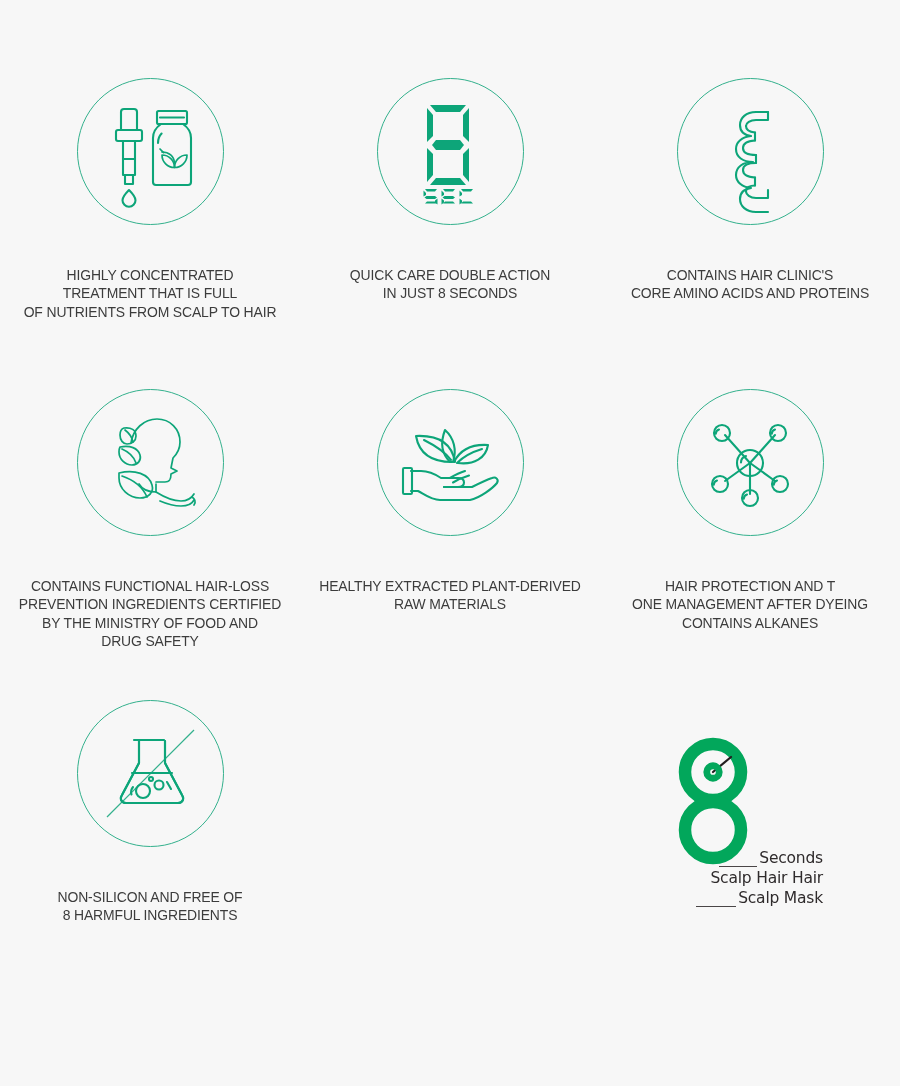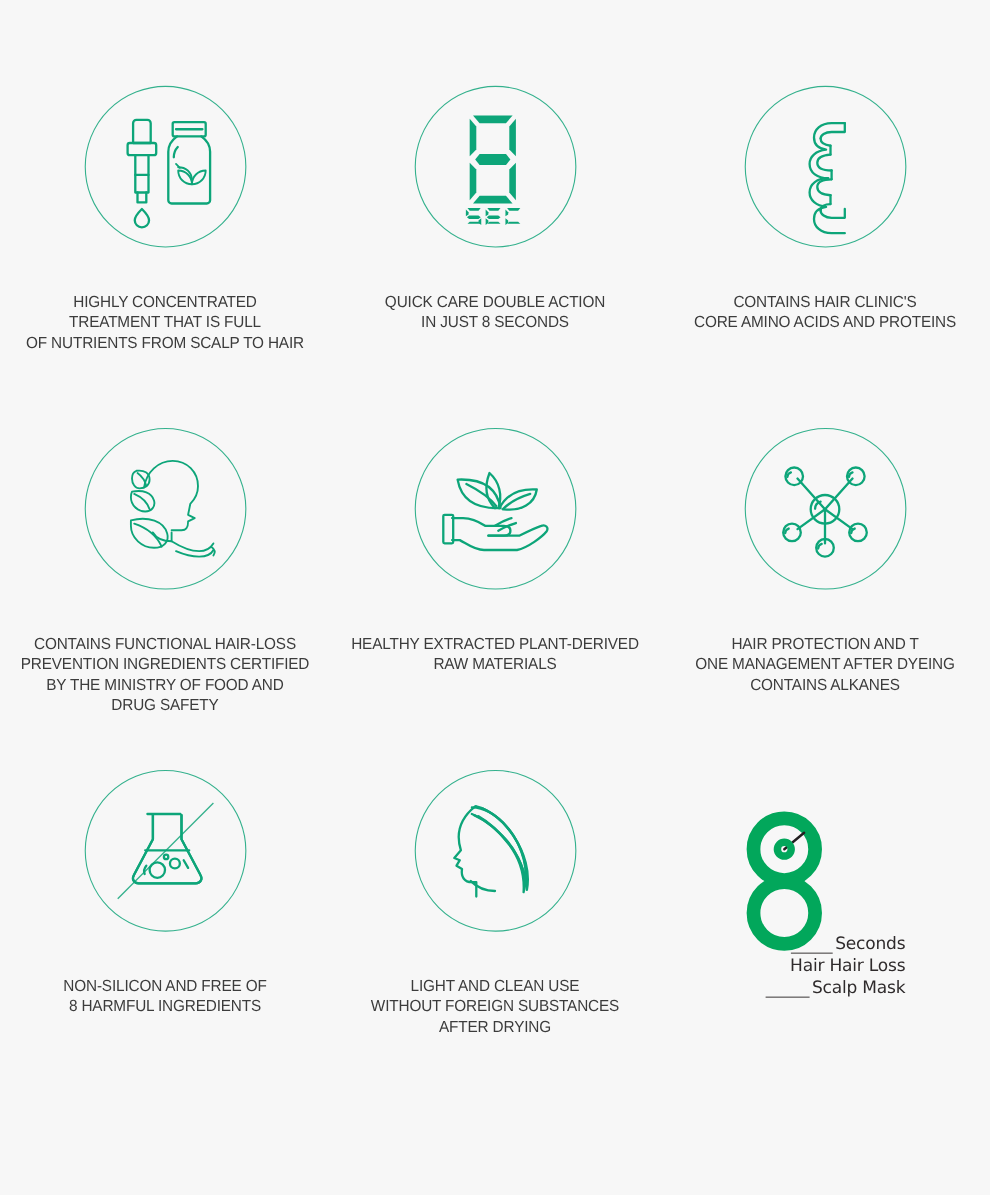--- a/index.html
+++ b/index.html
@@ -326,55 +326,37 @@
             <path d="M50 47 l4 7"></path>
           </g>
         </svg>
       </div>
       <div class="feature-caption">
         <span>NON-SILICON AND FREE OF</span>
         <span>8 HARMFUL INGREDIENTS</span>
       </div>
     </div>
 
-    <div class="feature-cell">
-      <div class="icon-disc">
-        <svg width="92" height="94" viewBox="0 0 92 94">
-          <g class="icon-art" stroke-width="2.6">
-            <path d="M28 6 C18 14 13 24 13 34 c0 5 1 9 2 12 l-6 7 l5 2 l-3 5 l5 3 c-1 7 2 12 9 12 h4 v13"></path>
-            <path d="M25 7 C35 7 47 13 57 25 C69 40 76 58 74 76 C72 60 64 44 53 33 C43 23 33 16 25 13"></path>
-            <path d="M29 6 C41 9 54 19 63 33 C73 48 78 66 75 82 C74 66 67 50 57 38 C47 26 36 18 27 14"></path>
-            <path d="M35 8 C48 14 60 26 67 40 C74 55 76 70 72 84 C73 68 68 53 59 41 C50 29 40 20 31 15"></path>
-            <path d="M24 74 c6 6 14 9 22 9"></path>
-          </g>
-        </svg>
-      </div>
-      <div class="feature-caption">
-        <span>LIGHT AND CLEAN USE</span>
-        <span>WITHOUT FOREIGN SUBSTANCES</span>
-        <span>AFTER DRYING</span>
-      </div>
-    </div>
 
   </div>
 
   <div class="brand-logo">
     <svg class="logo-eight" width="84" height="128" viewBox="0 0 84 128">
       <circle cx="42" cy="35" r="28"></circle>
       <circle cx="42" cy="93" r="28"></circle>
       <line class="logo-hand" x1="42" y1="35" x2="60" y2="20"></line>
       <circle class="logo-dot" cx="42" cy="35" r="3.4"></circle>
     </svg>
     <div class="logo-text">
       <div class="logo-line">
         <span class="logo-rule"></span>
         <span>Seconds</span>
       </div>
       <div class="logo-line">
-        <span>Hair Hair Loss</span>
+        <span>Scalp Hair Hair</span>
       </div>
       <div class="logo-line">
         <span class="logo-rule wide"></span>
         <span>Scalp Mask</span>
       </div>
     </div>
   </div>
 
 </div>
 

